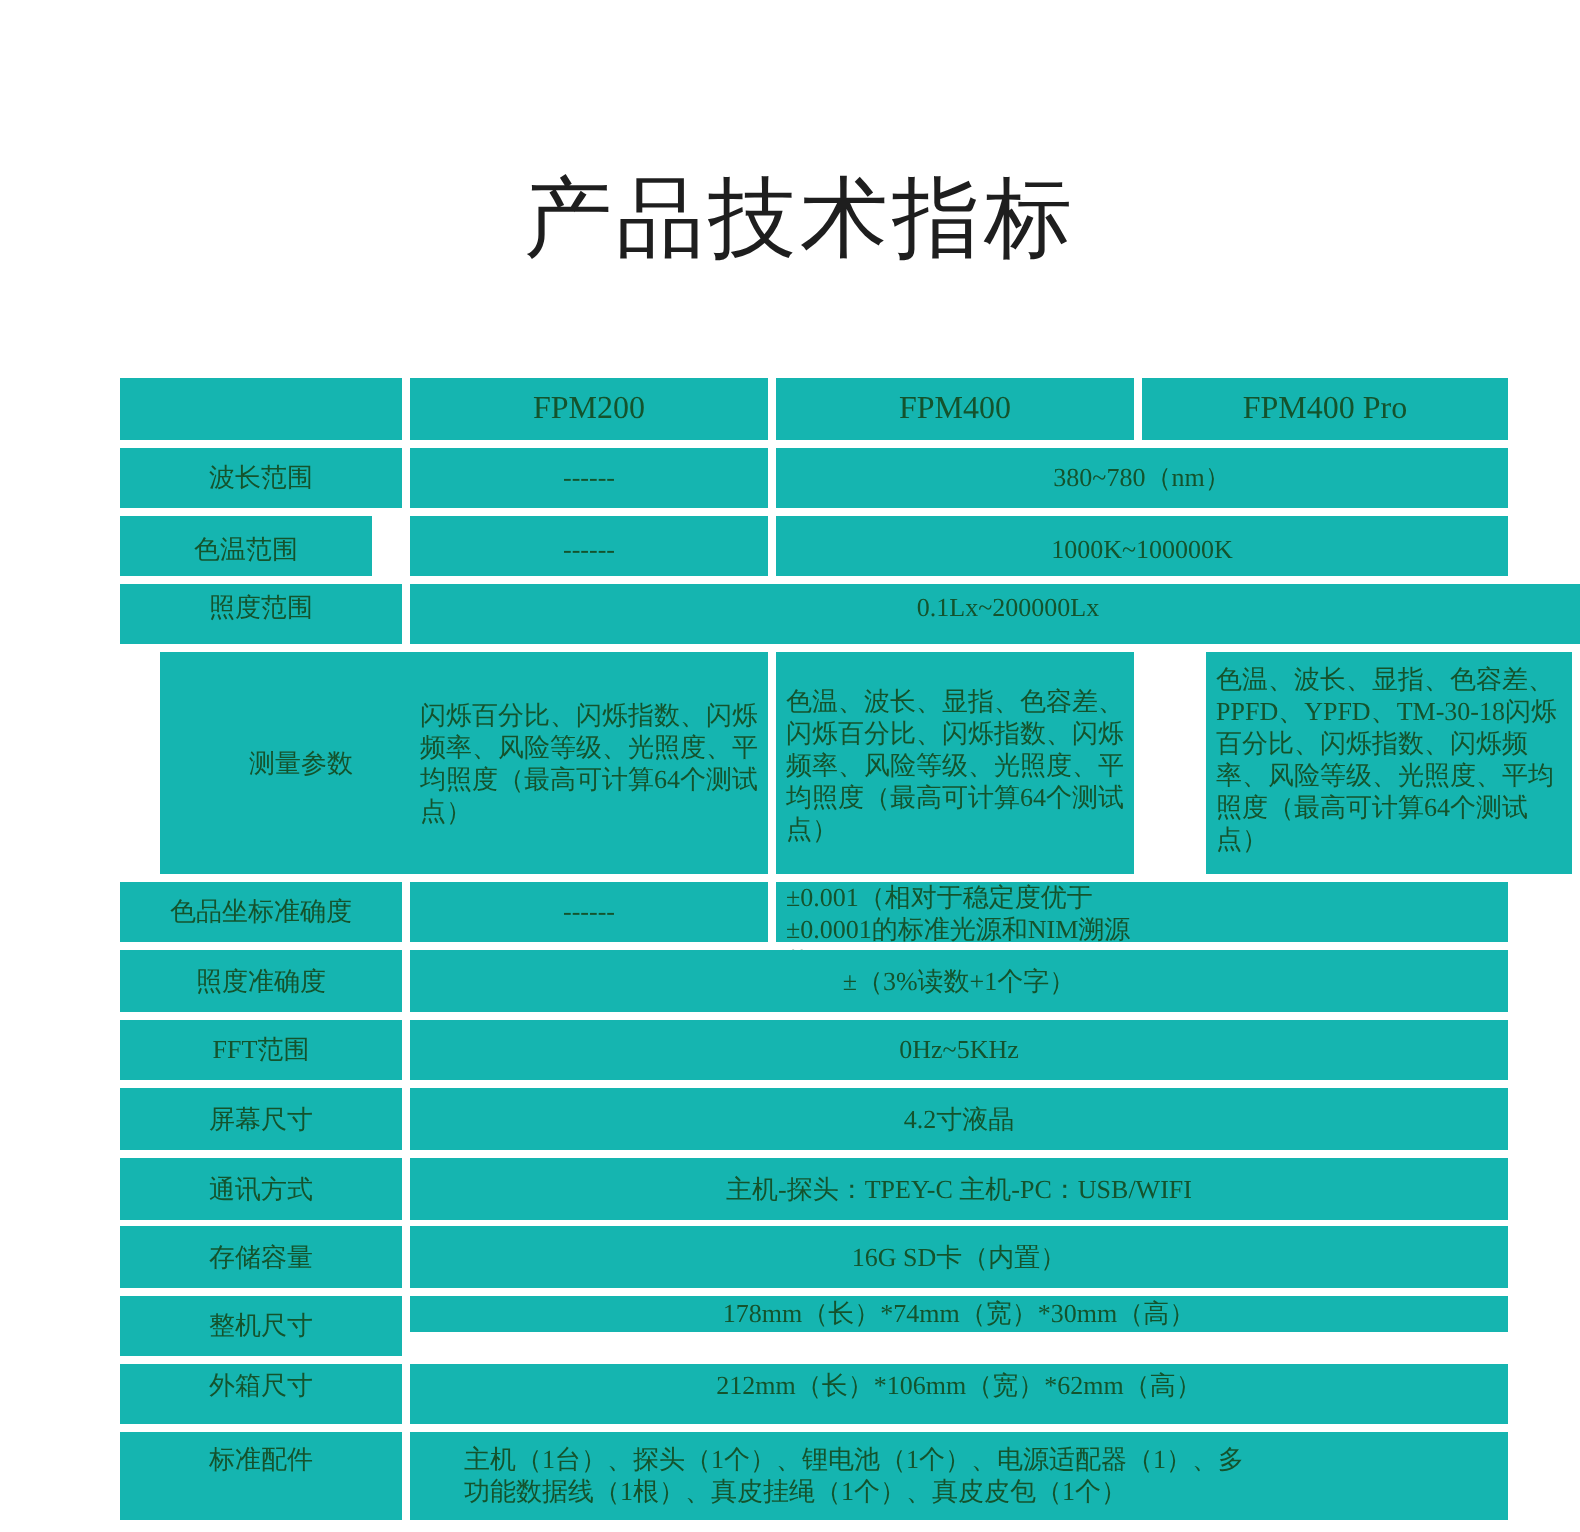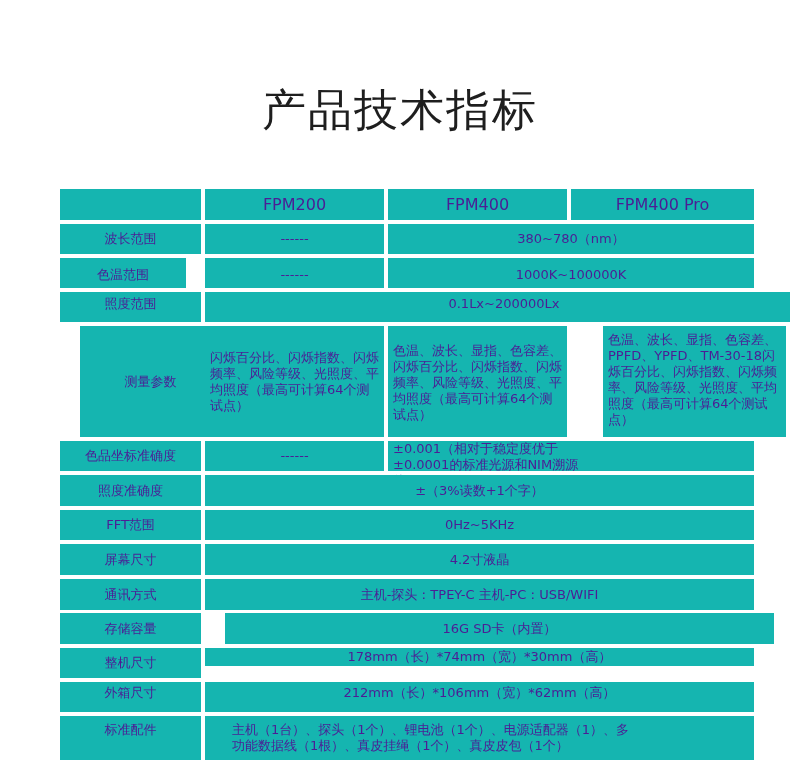--- a/index.html
+++ b/index.html
@@ -5,23 +5,23 @@
   html, body { margin: 0; padding: 0; }
   body {
     width: 790px; height: 766px; background: #ffffff; position: relative; overflow: hidden;
     font-family: "DejaVu Sans", "Liberation Sans", sans-serif;
   }
   .title {
     position: absolute; left: 0; top: 78px; width: 800px; text-align: center;
     font-size: 44px; color: #1e1e1e; letter-spacing: 2px; line-height: 64px;
   }
   .cell {
-    position: absolute; background: #15b5b0; color: #4c1d95; box-sizing: border-box;
+    position: absolute; background: #15b5b0; color: #14532d; box-sizing: border-box;
     display: flex; align-items: center; justify-content: center; text-align: center;
-    font-size: 13px; line-height: 16px;
+    font-size: 13px; line-height: 16px; font-family: Liberation Serif, serif;
   }
   .cell.hdr { font-size: 16px; }
   .cell.left { justify-content: flex-start; text-align: left; padding-left: 5px; padding-right: 3px; }
   .cell.top { align-items: flex-start; padding-top: 12px; }
   .cell.para { font-size: 13px; line-height: 16px; }
 </style>
 </head>
 <body>
 
 <div class="title">产品技术指标</div>
@@ -59,21 +59,21 @@
   <div class="cell" style="left:60px;top:510px;width:141px;height:30px;">FFT范围</div>
   <div class="cell" style="left:205px;top:510px;width:549px;height:30px;">0Hz~5KHz</div>
 
   <div class="cell" style="left:60px;top:544px;width:141px;height:31px;">屏幕尺寸</div>
   <div class="cell" style="left:205px;top:544px;width:549px;height:31px;text-align:right;">4.2寸液晶</div>
 
   <div class="cell" style="left:60px;top:579px;width:141px;height:31px;">通讯方式</div>
   <div class="cell" style="left:205px;top:579px;width:549px;height:31px;">主机-探头：TPEY-C 主机-PC：USB/WIFI</div>
 
   <div class="cell" style="left:60px;top:613px;width:141px;height:31px;">存储容量</div>
-  <div class="cell" style="left:205px;top:613px;width:549px;height:31px;margin-left:20px;">16G SD卡（内置）</div>
+  <div class="cell" style="left:205px;top:613px;width:549px;height:31px;">16G SD卡（内置）</div>
 
   <div class="cell" style="left:60px;top:648px;width:141px;height:30px;">整机尺寸</div>
   <div class="cell" style="left:205px;top:648px;width:549px;height:18px;">178mm（长）*74mm（宽）*30mm（高）</div>
 
   <div class="cell" style="left:60px;top:682px;width:141px;height:30px;padding-bottom:8px;">外箱尺寸</div>
   <div class="cell" style="left:205px;top:682px;width:549px;height:30px;padding-bottom:8px;">212mm（长）*106mm（宽）*62mm（高）</div>
 
   <div class="cell top" style="left:60px;top:716px;width:141px;height:44px;padding-top:6px;">标准配件</div>
   <div class="cell left para" style="left:205px;top:716px;width:549px;height:44px;padding-left:27px;padding-right:120px;">主机（1台）、探头（1个）、锂电池（1个）、电源适配器（1）、多功能数据线（1根）、真皮挂绳（1个）、真皮皮包（1个）</div>
 </div>

